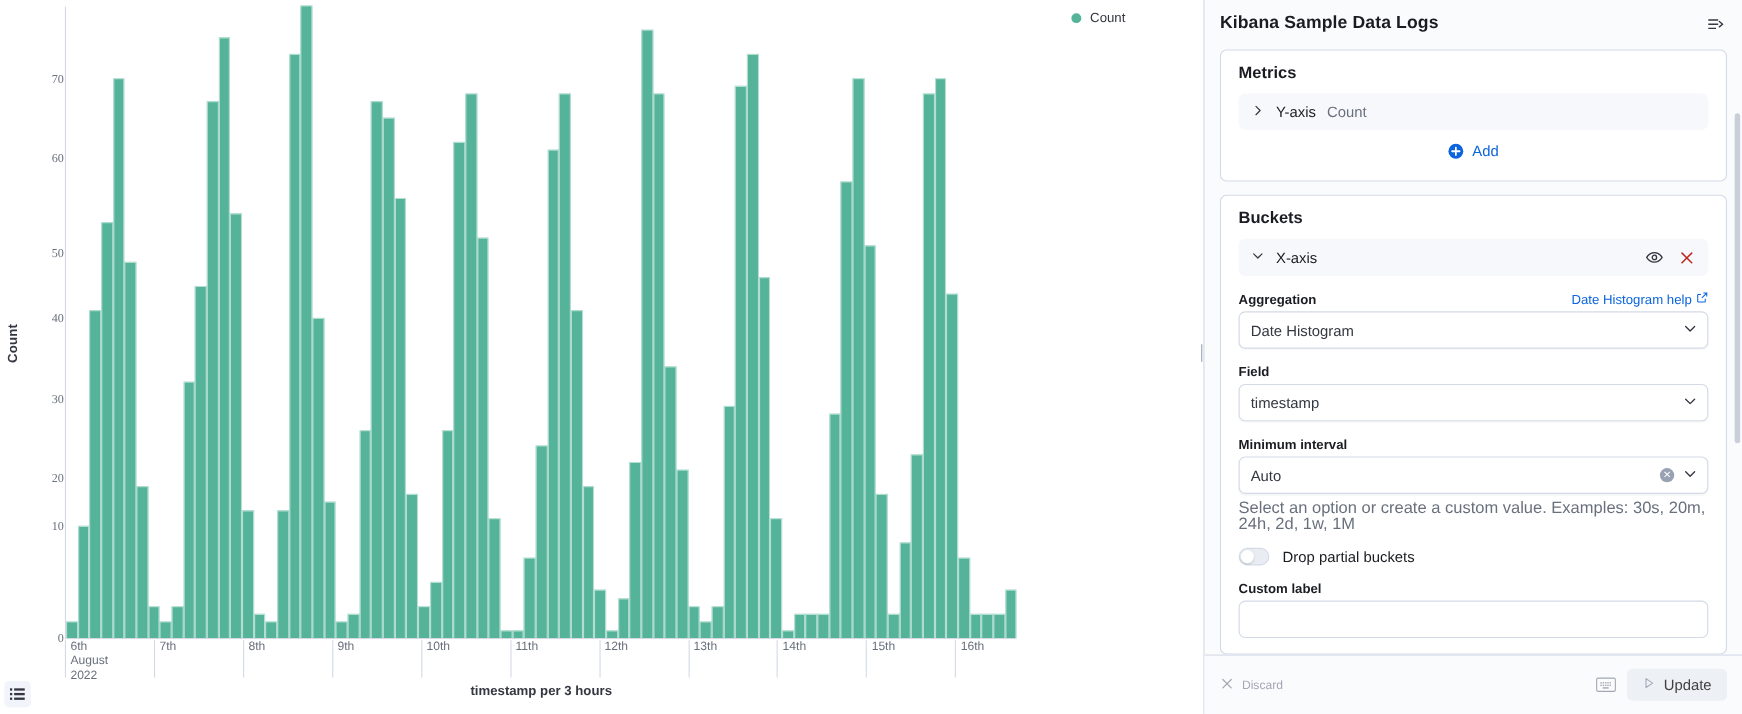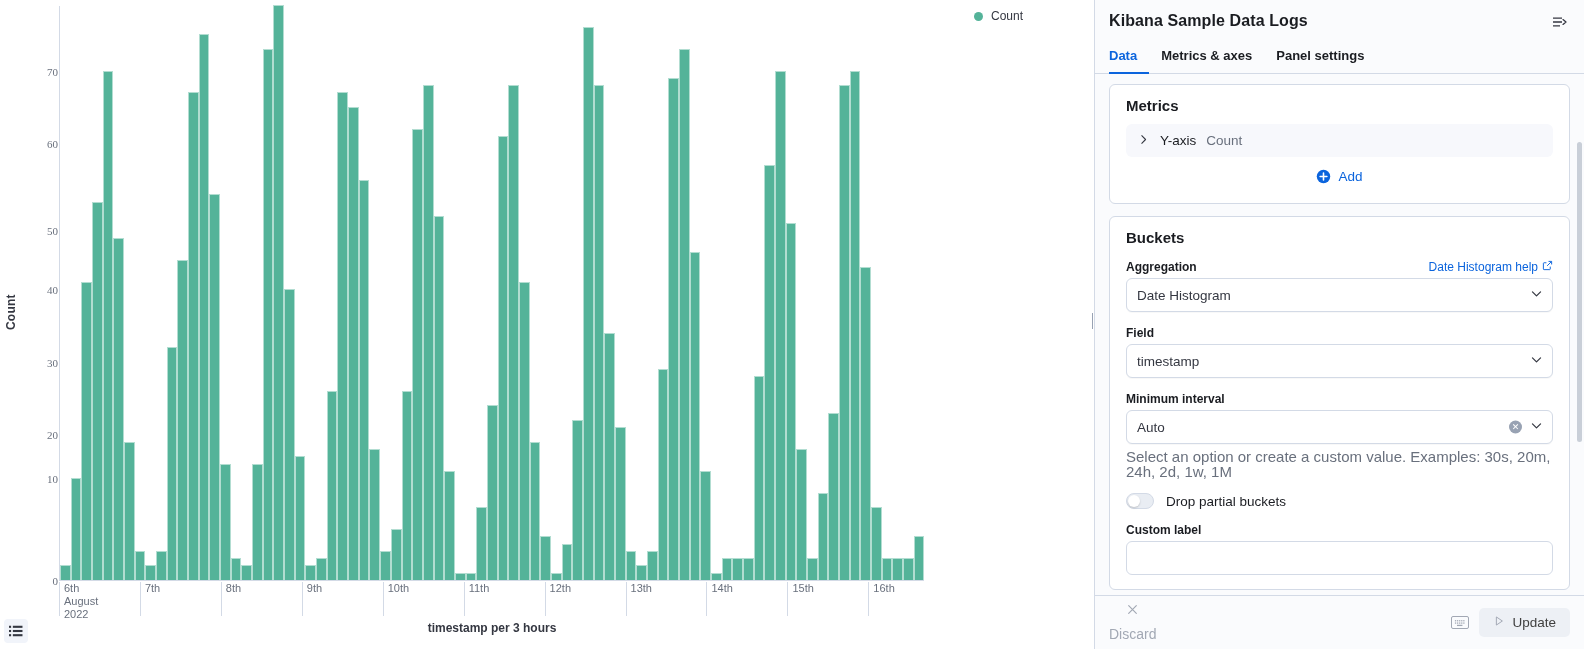--- a/index.html
+++ b/index.html
@@ -237,21 +237,21 @@
   #sb-footer {
     height: 54px; flex: none;
     border-top: 1px solid #D3DAE6;
     background: #FAFBFD;
     display: flex; align-items: center;
     padding: 0 14px;
     gap: 10px;
   }
   .foot-btn {
     display: flex; align-items: center; gap: 7px;
-    font-size: 14px; color: #A2A8B4; cursor: pointer; flex-direction: column;
+    font-size: 11px; color: #A2A8B4; cursor: pointer;
   }
   #kbd-icon {
     width: 18px; height: 13px; border: 1px solid #A2A8B4; border-radius: 2px;
     display: flex; align-items: center; justify-content: center;
     margin-left: auto;
     cursor: pointer;
   }
   #update-btn {
     background: #EDF0F5; border-radius: 5px;
     padding: 7px 14px;
@@ -410,25 +410,20 @@
     <div id="sb-header">
       <div id="sb-title">Kibana Sample Data Logs</div>
       <div id="collapse-icon">
         <svg width="16" height="16" viewBox="0 0 16 16" fill="none" stroke="#343741" stroke-width="1.3">
           <path d="M1 4.2h9M1 8h9M1 11.8h7"></path>
           <path d="M11 5.6L14 8l-3 2.4" stroke-linejoin="round" stroke-linecap="round"></path>
         </svg>
       </div>
     </div>
 
-    <div id="sb-tabs">
-      <div class="sb-tab active">Data</div>
-      <div class="sb-tab">Metrics &amp; axes</div>
-      <div class="sb-tab">Panel settings</div>
-    </div>
 
     <div id="sb-scroll">
 
       <div class="panel">
         <div class="panel-title">Metrics</div>
         <div class="agg-row">
           <span class="chev">
             <svg width="11" height="11" viewBox="0 0 16 16" fill="none" stroke="#343741" stroke-width="1.6" stroke-linecap="round" stroke-linejoin="round">
                 <path d="M5.5 2.5L11 8l-5.5 5.5"></path>
               </svg>
@@ -443,20 +438,42 @@
                 <path d="M8 4.4v7.2M4.4 8h7.2" stroke="#fff" stroke-width="1.7" stroke-linecap="round"></path>
               </svg>
           </span>
           <span>Add</span>
         </div>
       </div>
 
       <div class="panel">
         <div class="panel-title">Buckets</div>
 
+        <div class="agg-row">
+          <span class="chev">
+            <svg width="11" height="11" viewBox="0 0 16 16" fill="none" stroke="#343741" stroke-width="1.6" stroke-linecap="round" stroke-linejoin="round">
+                <path d="M2.5 5.5L8 11l5.5-5.5"></path>
+              </svg>
+          </span>
+          <span class="lab">X-axis</span>
+          <span class="spacer"></span>
+          <span class="agg-actions">
+            <span class="icon-btn">
+              <svg width="16" height="16" viewBox="0 0 16 16" fill="none" stroke="#343741" stroke-width="1.2">
+                  <path d="M1 8s2.6-4.3 7-4.3S15 8 15 8s-2.6 4.3-7 4.3S1 8 1 8z"></path>
+                  <circle cx="8" cy="8" r="2"></circle>
+                </svg>
+            </span>
+            <span class="icon-btn">
+              <svg width="15" height="15" viewBox="0 0 16 16" fill="none" stroke="#BD271E" stroke-width="1.5" stroke-linecap="round">
+                  <path d="M3.3 3.3l9.4 9.4M12.7 3.3l-9.4 9.4"></path>
+                </svg>
+            </span>
+          </span>
+        </div>
 
         <div class="field-row">
           <div class="field-label">Aggregation</div>
           <div class="help-link">
             <span>Date Histogram help</span>
             <span>
               <svg width="11" height="11" viewBox="0 0 16 16" fill="none" stroke="#0B64DD" stroke-width="1.4">
                   <path d="M9.5 2h4.5v4.5M13.5 2.5L7.5 8.5"></path>
                   <path d="M12 9.6V13a1 1 0 0 1-1 1H3a1 1 0 0 1-1-1V5a1 1 0 0 1 1-1h3.4"></path>
                 </svg>

